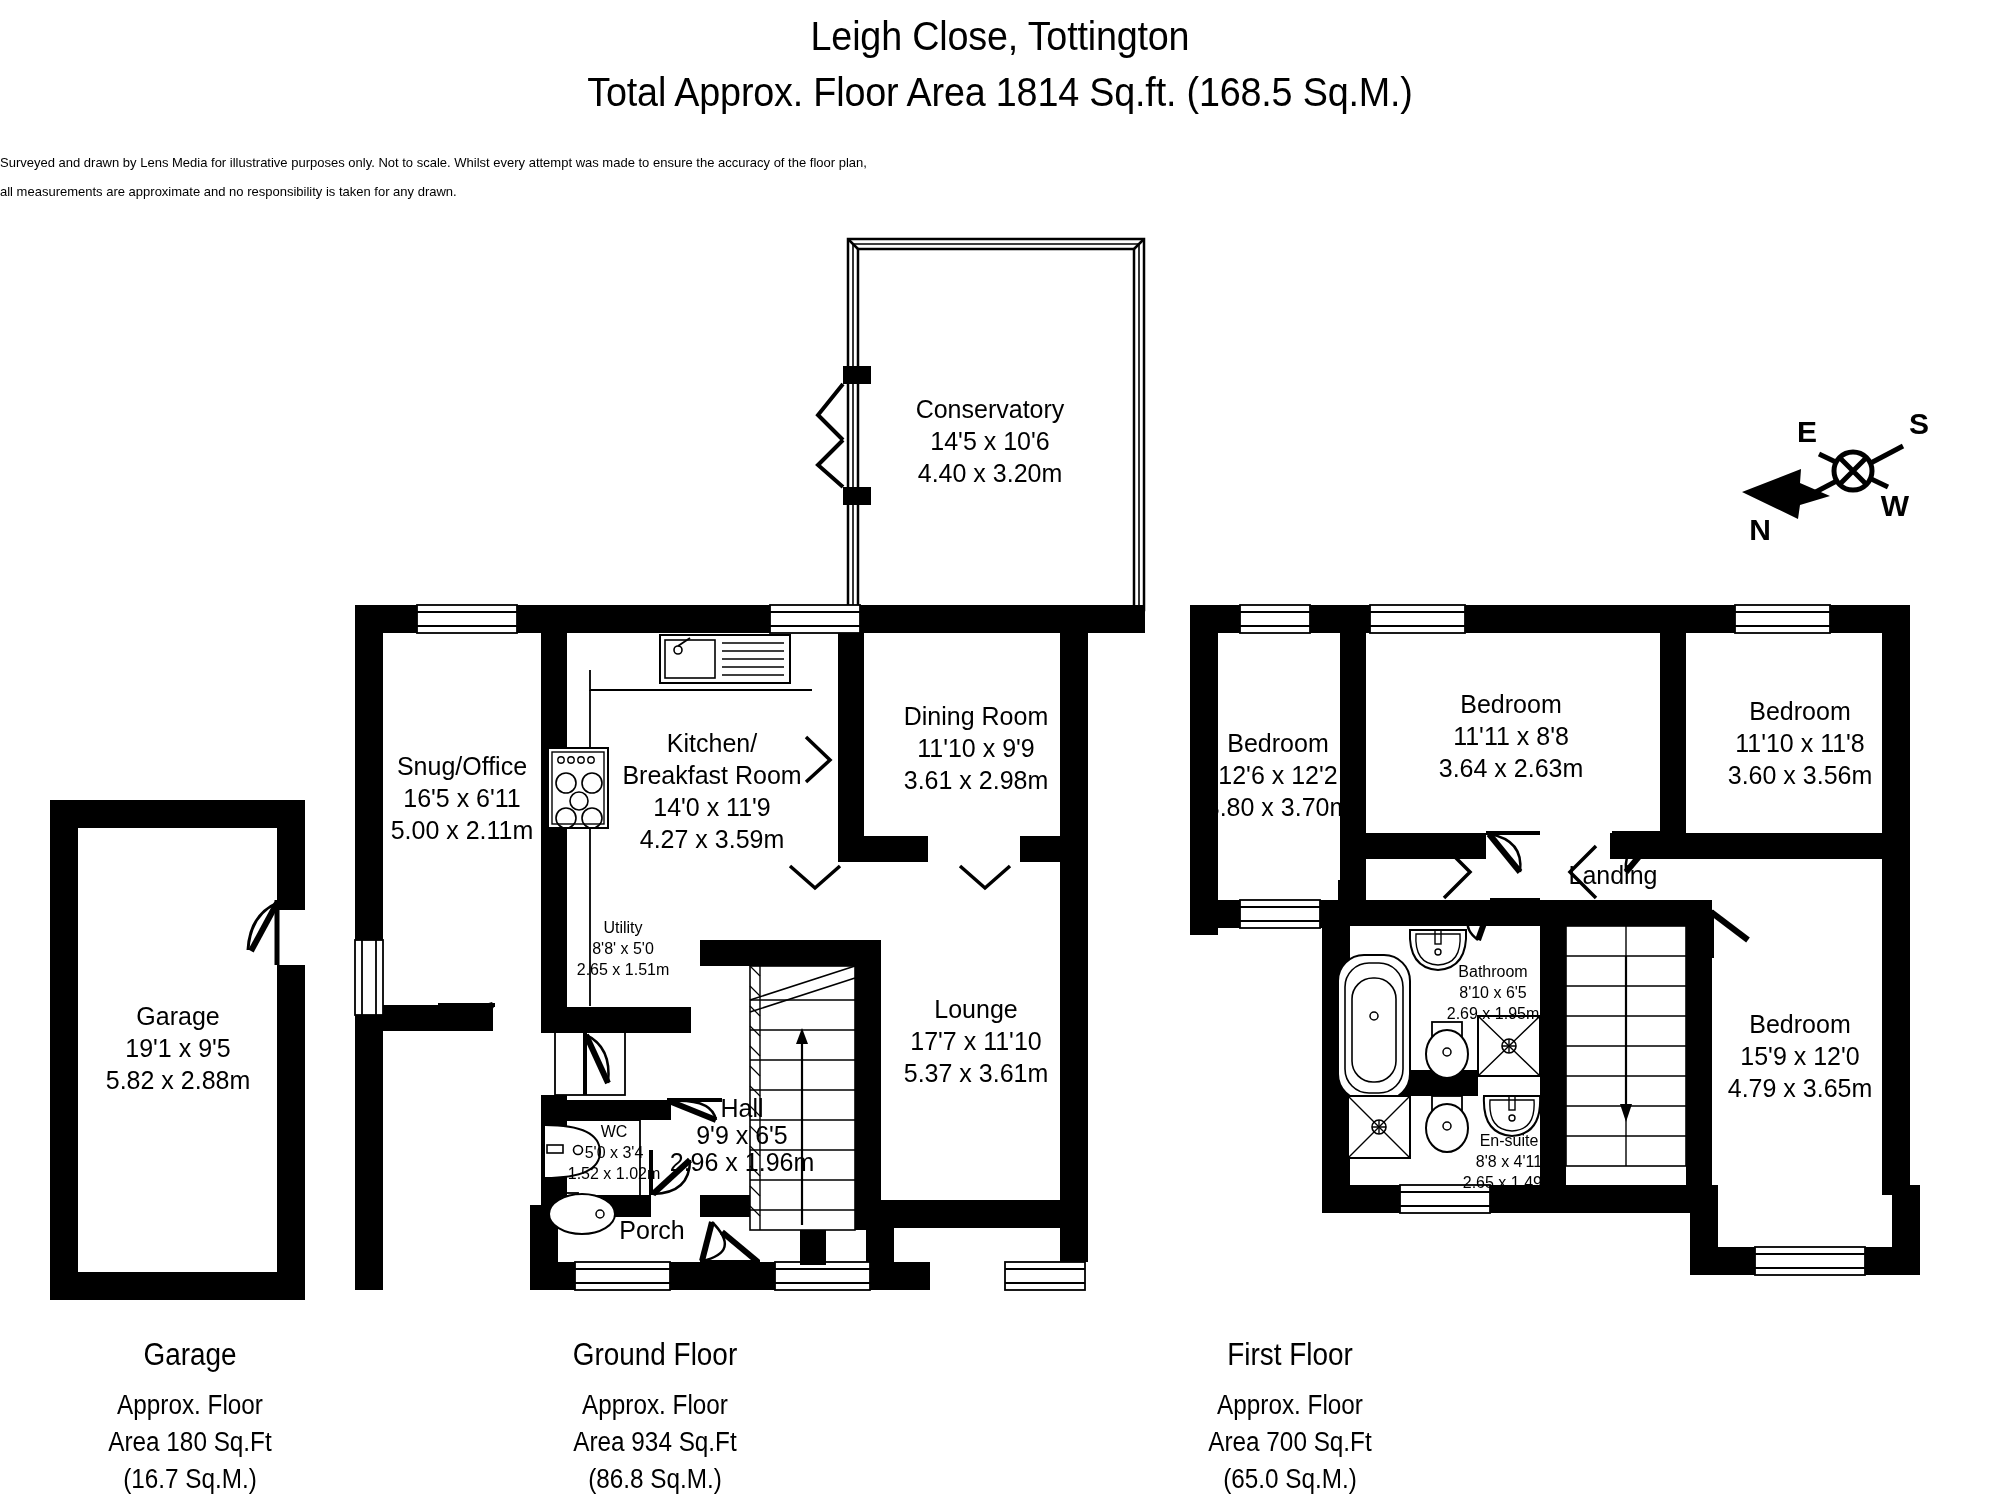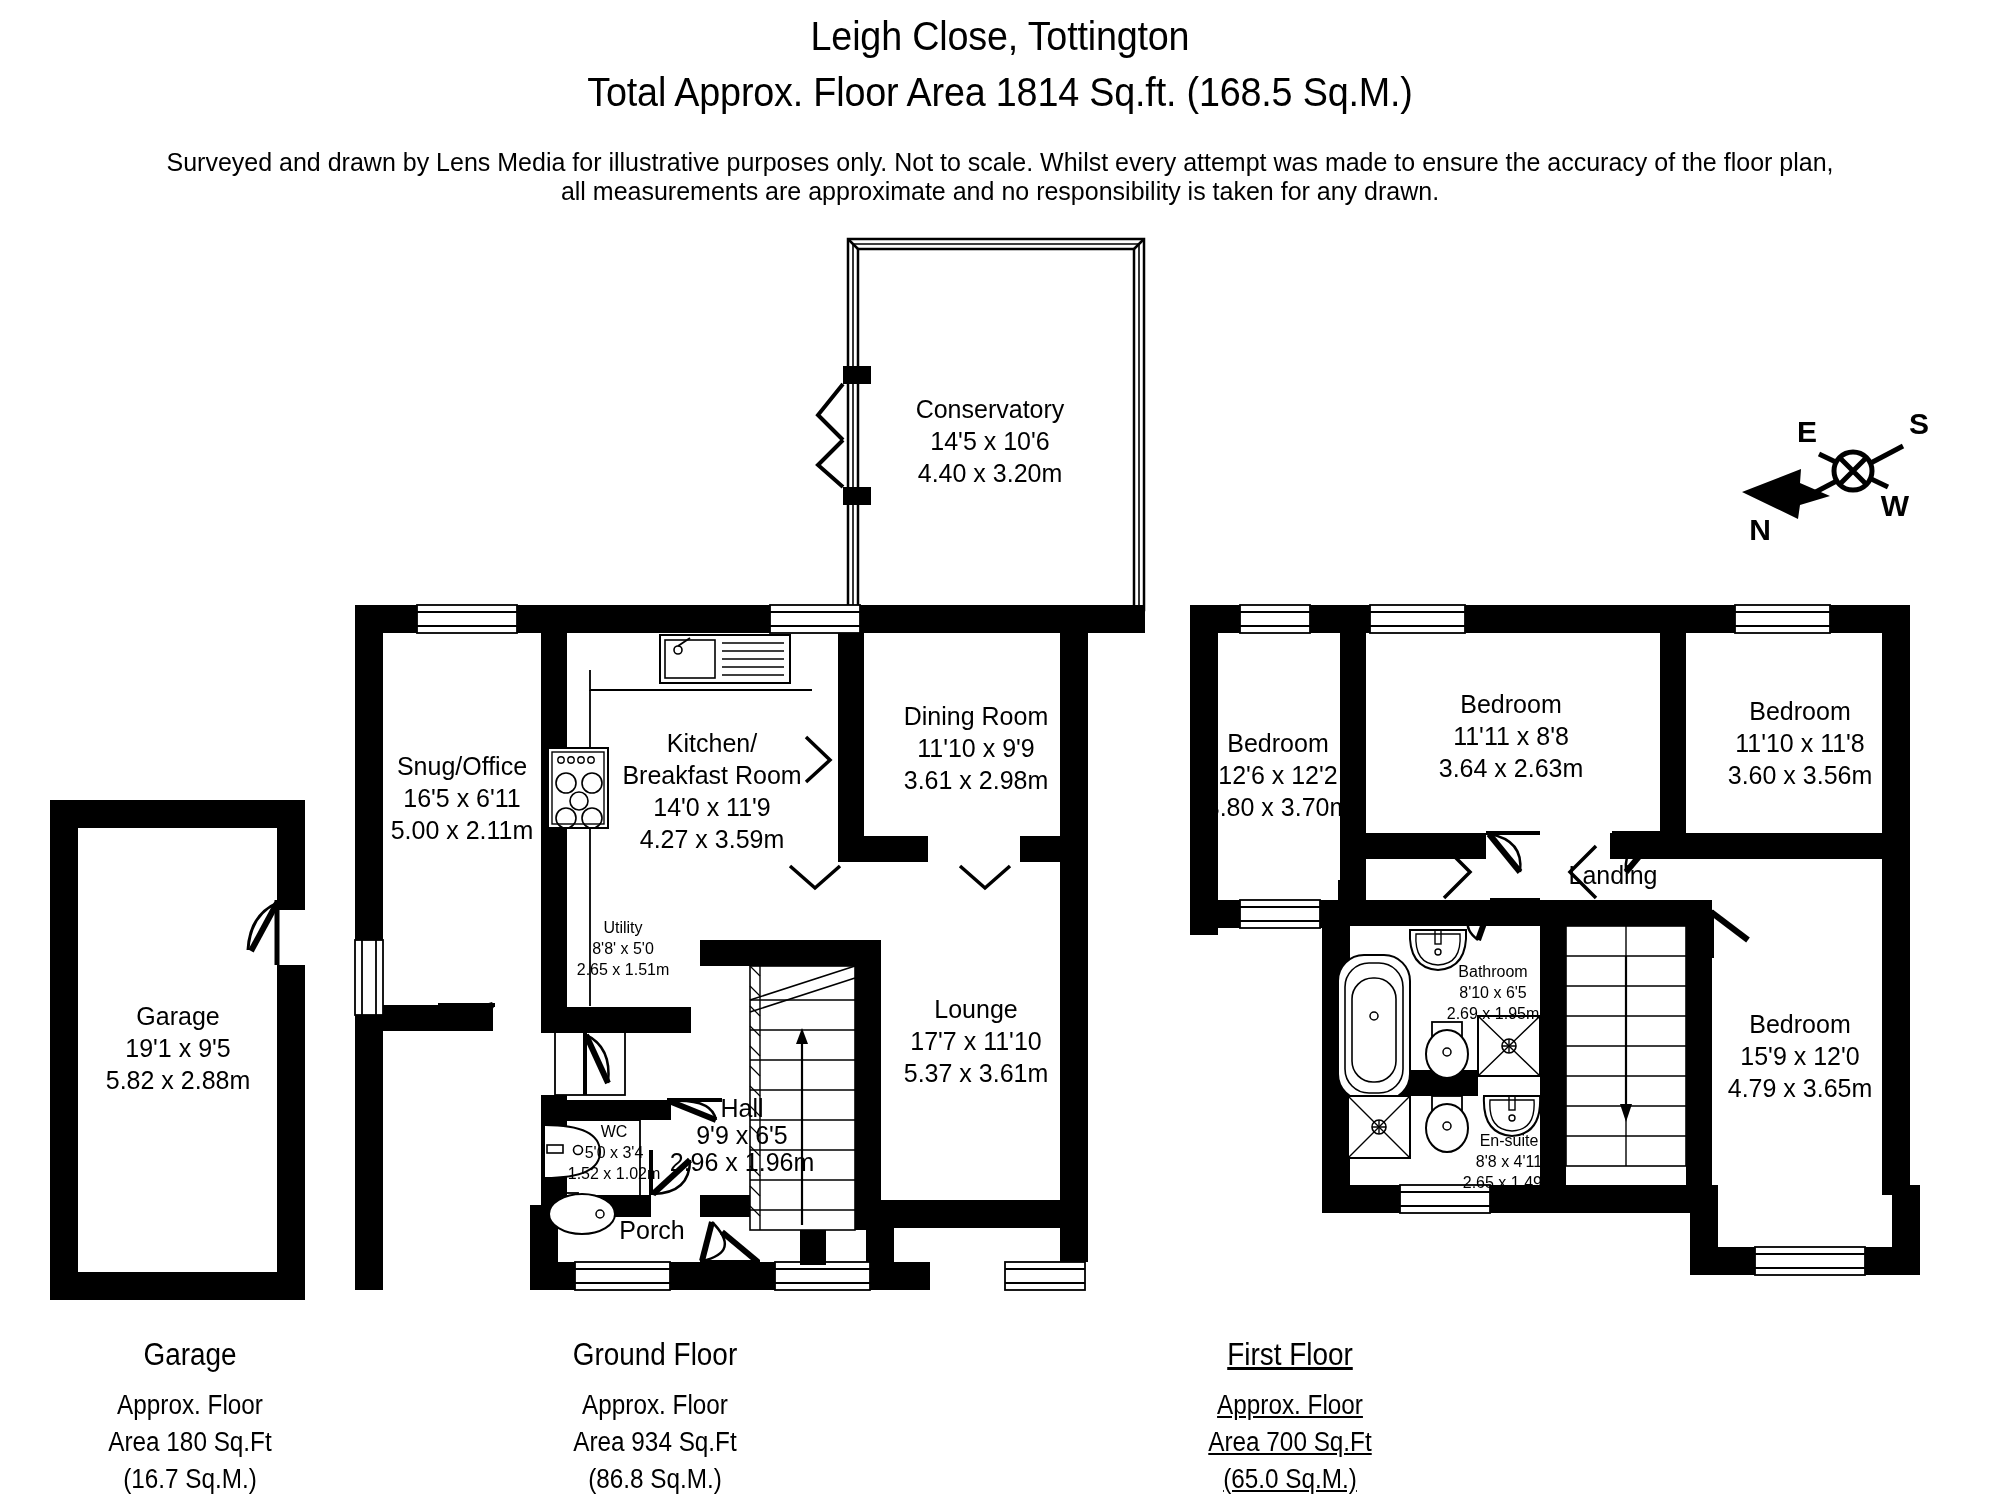--- a/index.html
+++ b/index.html
@@ -37,22 +37,22 @@
     transform-origin: center center;
     white-space: nowrap;
   }
   .title-line.sub {
     font-size: 41px;
   }
   .disclaimer {
     position: absolute;
     left: 0; top: 148px;
     width: 2000px;
-    text-align: center;
-    font-size: 25px;
+    text-align: left;
+    font-size: 13px;
     line-height: 29px;
   }
   .disclaimer div { white-space: nowrap; }
 
   
   .plan {
     position: absolute;
     left: 0; top: 0;
     width: 2000px;
     height: 1503px;
@@ -86,21 +86,21 @@
   .caption .cap-body {
     font-size: 27px;
     line-height: 37px;
     margin-top: 12px;
     transform: scaleX(0.9);
   }
   .caption .cap-body div { white-space: nowrap; }
 
   #cap-garage { left: 30px; top: 1335px; width: 320px; }
   #cap-ground { left: 440px; top: 1335px; width: 430px; }
-  #cap-first  { left: 1075px; top: 1335px; width: 430px; text-decoration: underline; }
+  #cap-first  { left: 1075px; top: 1335px; width: 430px; }
 </style>
 </head>
 <body>
 
 <div class="page">
 
   <div class="header">
     <div class="title-line">Leigh Close, Tottington</div>
     <div class="title-line sub">Total Approx. Floor Area 1814 Sq.ft. (168.5 Sq.M.)</div>
   </div>

